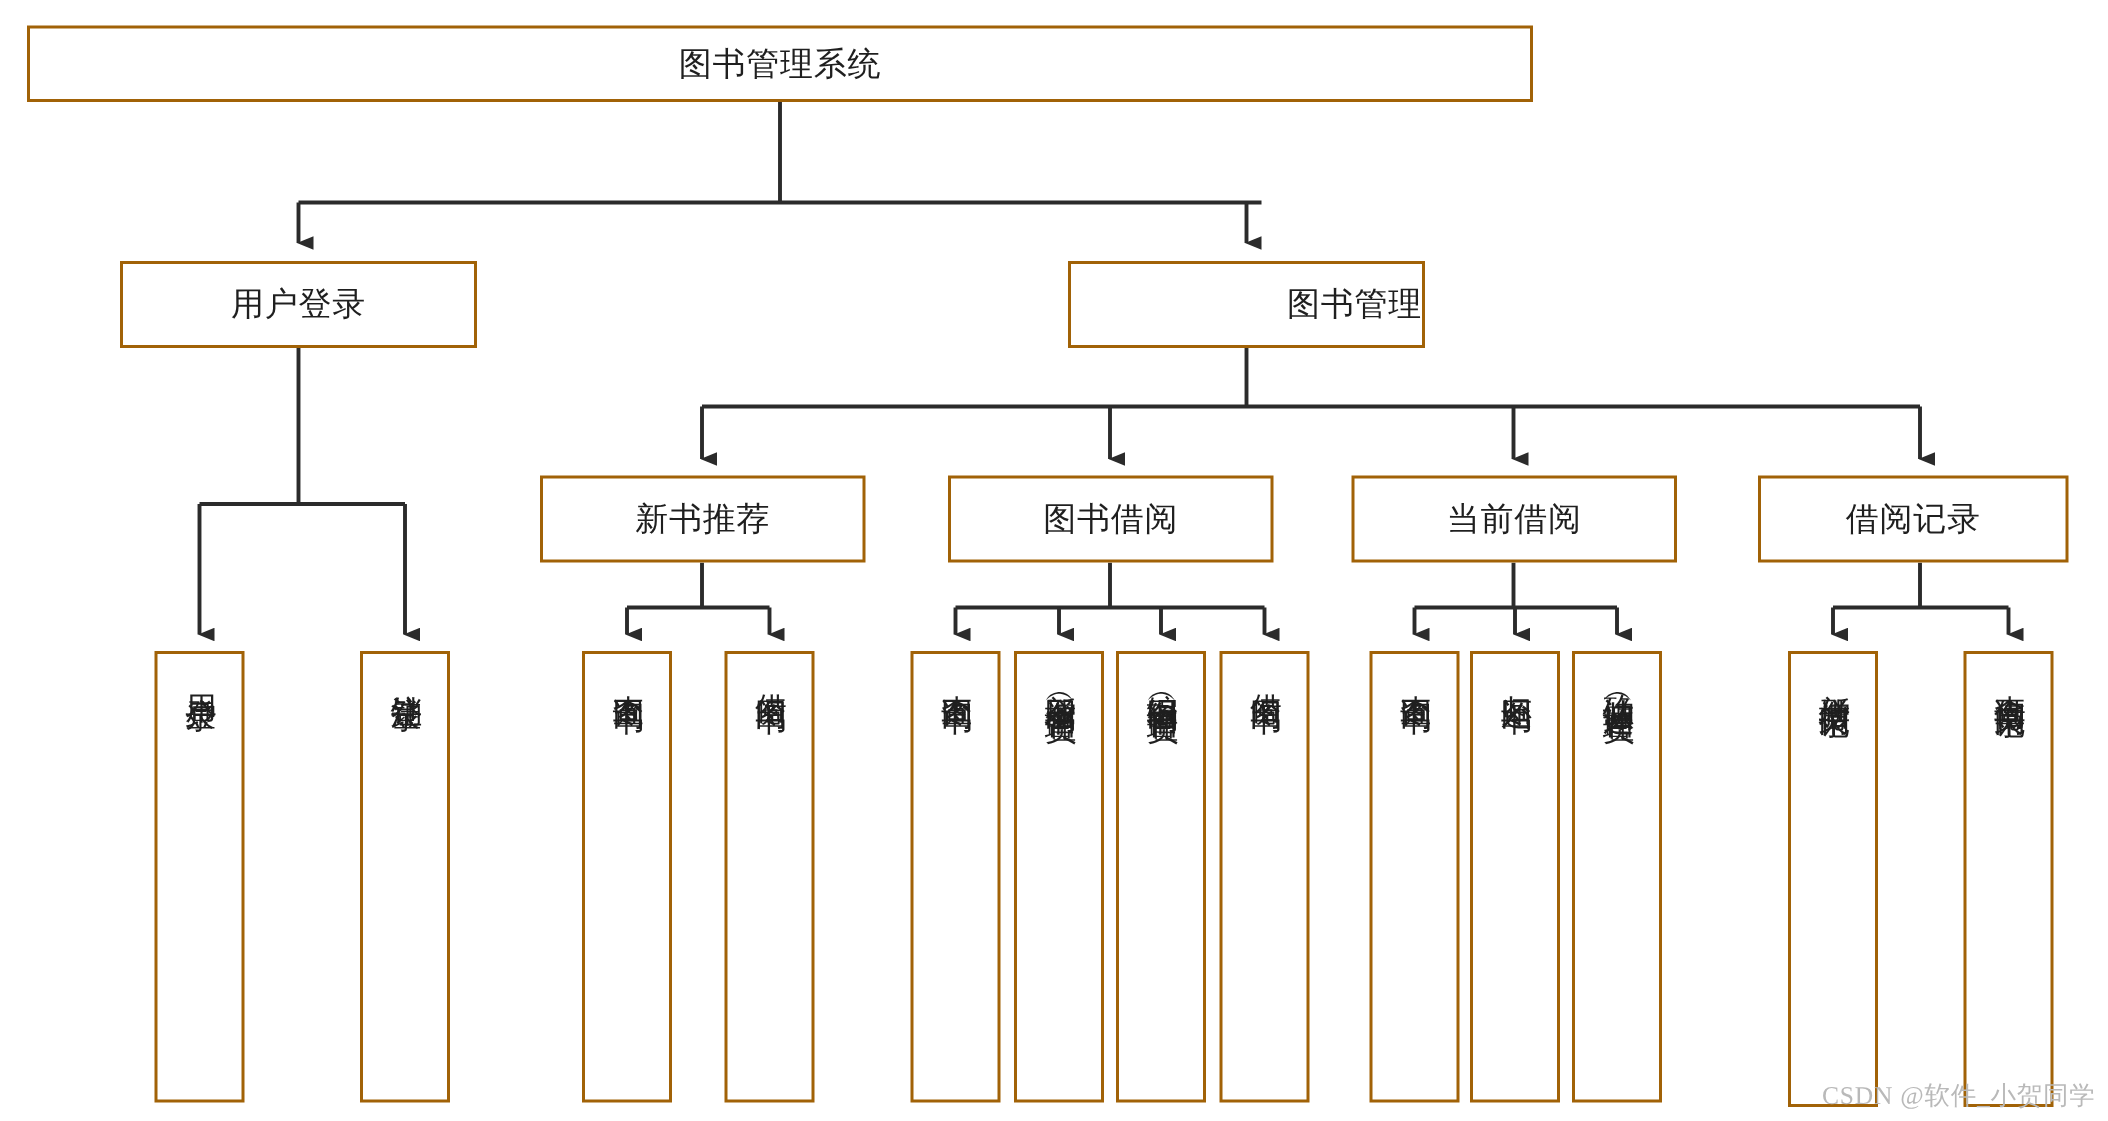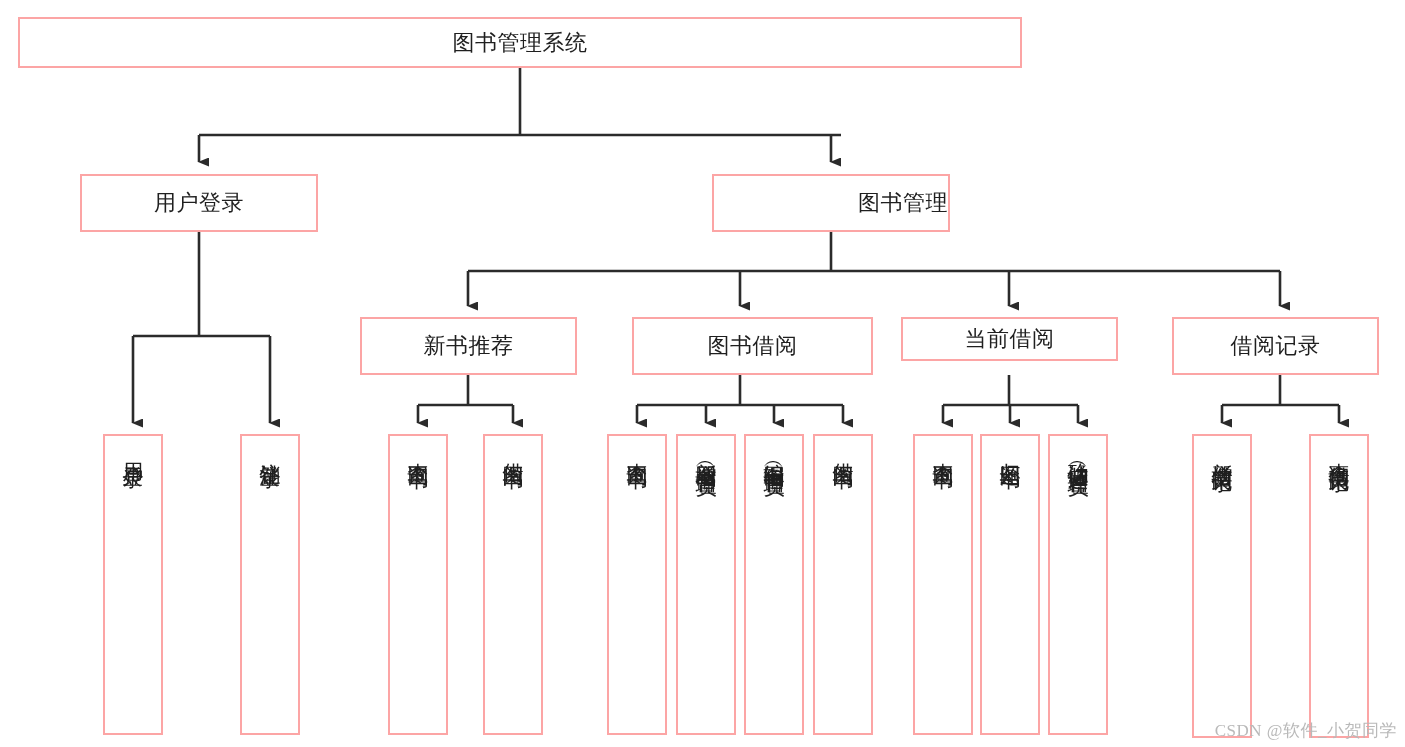--- a/index.html
+++ b/index.html
@@ -23,21 +23,21 @@
     position: absolute;
     left: 0;
     top: 0;
     width: 1405px;
     height: 747px;
     pointer-events: none;
   }
   .node {
     position: absolute;
     box-sizing: border-box;
-    border: 2px solid #fca5a5;
+    border: 2px solid #a16207;
     background: #ffffff;
     display: flex;
     align-items: center;
     justify-content: center;
     text-align: center;
   }
   .node .node-label {
     display: block;
     font-size: 21px;
     line-height: 1.25;
@@ -137,24 +137,24 @@
   <div class="node level1" style="left:80px; top:174px; width:238px; height:58px;">
     <span class="node-label">用户登录</span>
   </div>
   <div class="node level1" style="left:712px; top:174px; width:238px; height:58px;justify-content:flex-end;">
     <span class="node-label">图书管理</span>
   </div>
 
   <div class="node level2" style="left:360px; top:317px; width:217px; height:58px;">
     <span class="node-label">新书推荐</span>
   </div>
-  <div class="node level2" style="left:632px; top:317px; width:241px; height:58px;">
+  <div class="node level2" style="left:632px; top:317px; width:217px; height:58px;">
     <span class="node-label">图书借阅</span>
   </div>
-  <div class="node level2" style="left:901px; top:317px; width:217px; height:44px;">
+  <div class="node level2" style="left:901px; top:317px; width:217px; height:58px;">
     <span class="node-label">当前借阅</span>
   </div>
   <div class="node level2" style="left:1172px; top:317px; width:207px; height:58px;">
     <span class="node-label">借阅记录</span>
   </div>
 
   <div class="node vertical" style="left:103px; top:434px; width:60px; height:301px;">
     <span class="node-label">用户登录</span>
   </div>
   <div class="node vertical" style="left:240px; top:434px; width:60px; height:301px;">

